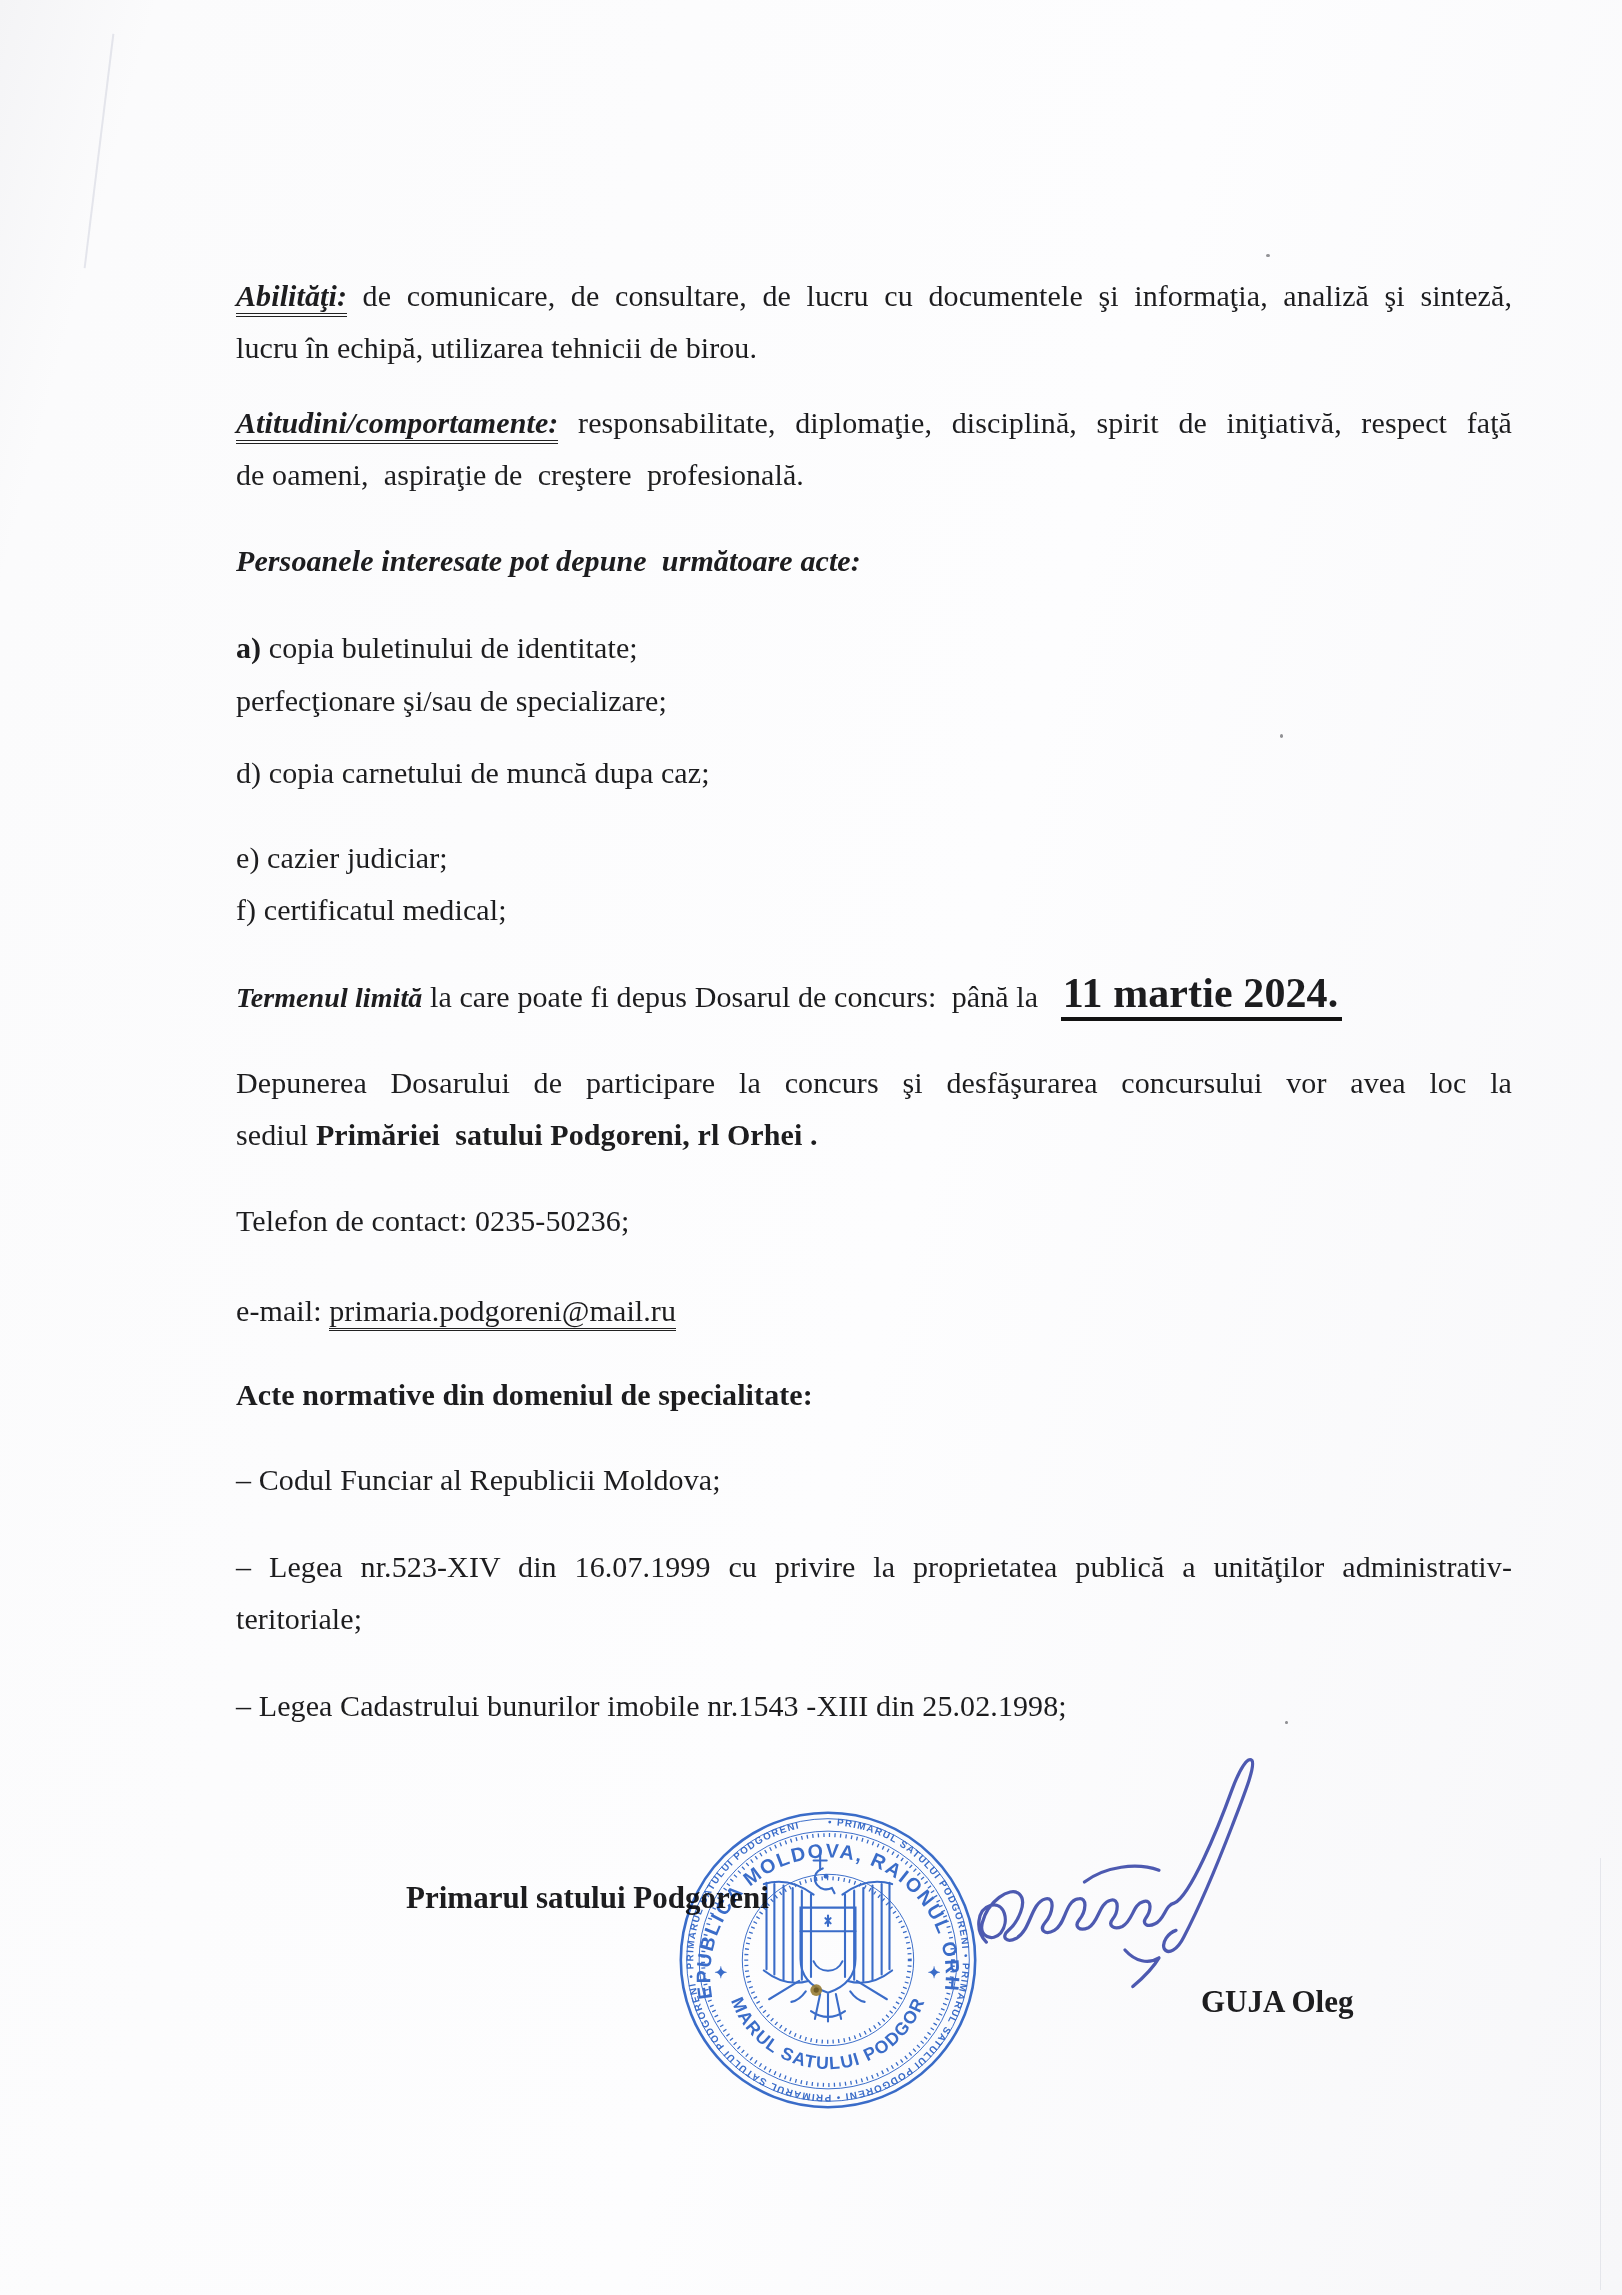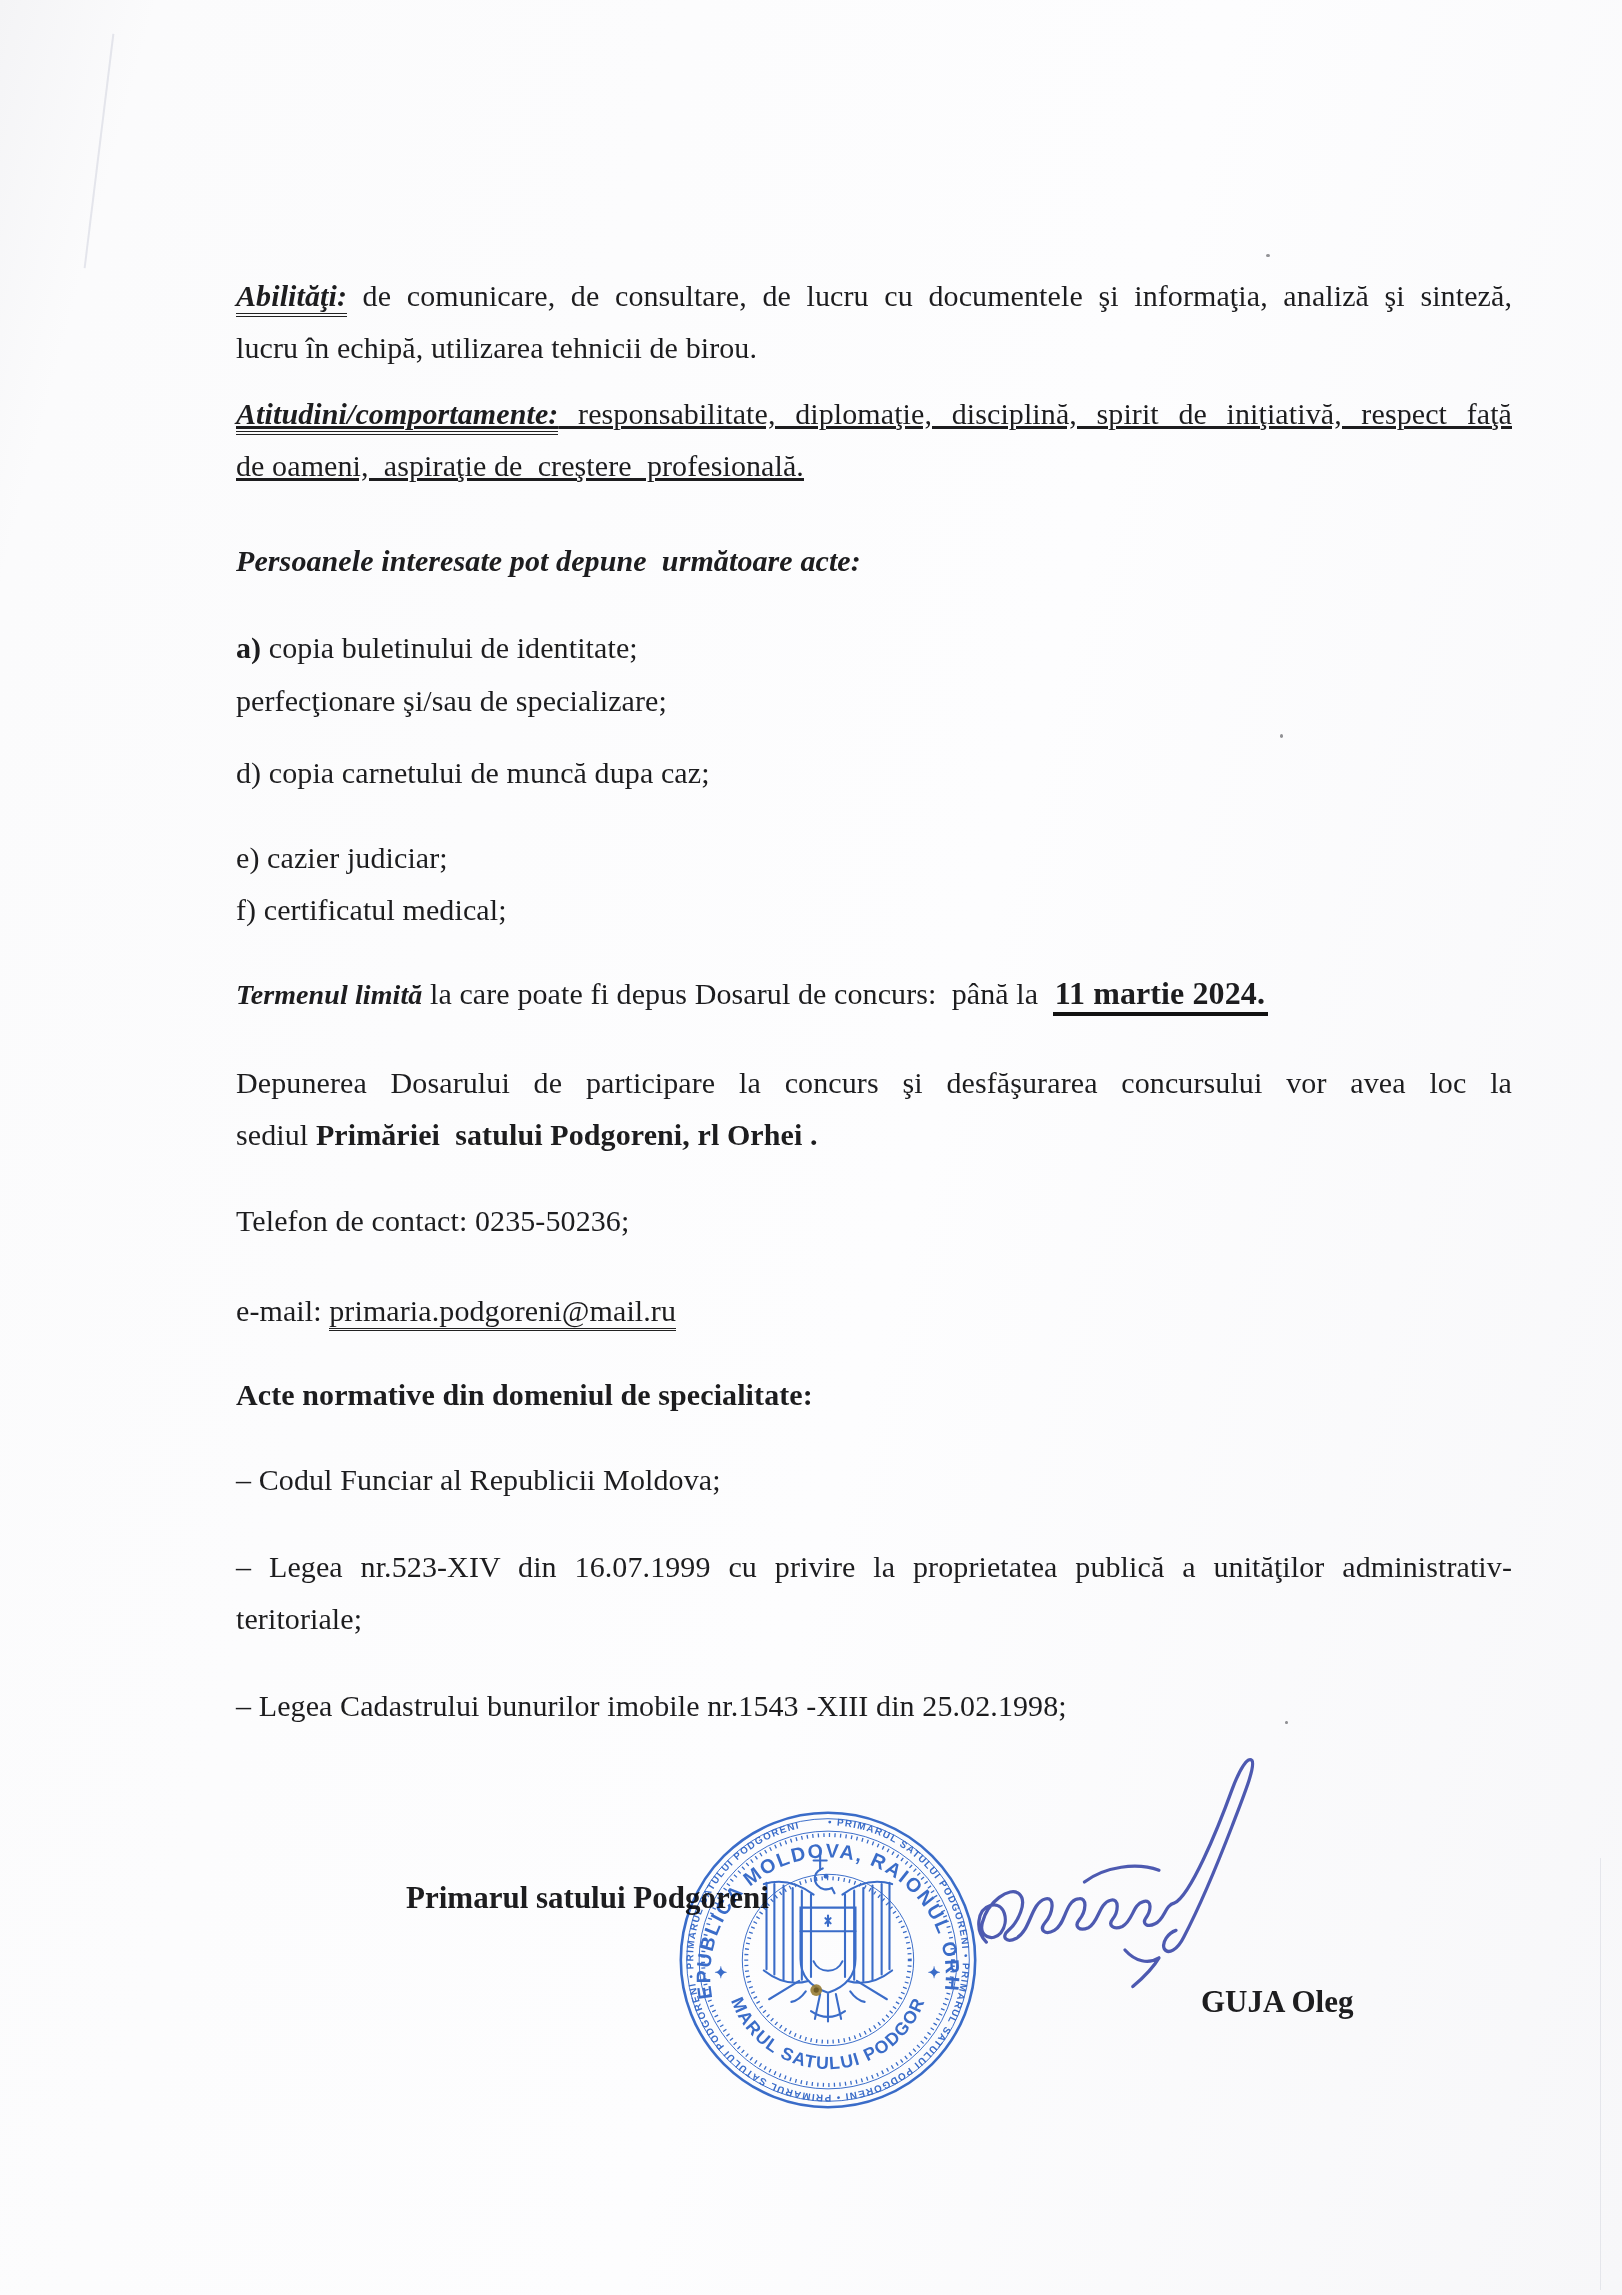--- a/index.html
+++ b/index.html
@@ -34,22 +34,22 @@
   }
   .line { text-align:left; }
   .line.just { text-align:justify; text-align-last:justify; }
   .run { }
   .s-n  { }
   .s-b  { font-weight:bold; }
   .s-bi { font-weight:bold; font-style:italic; }
   .s-lead { font-weight:bold; font-style:italic;
             border-bottom:4.6px double #222; padding-bottom:0.7px; }
   .s-term { font-weight:bold; font-style:italic; font-size:28px; }
-  .s-deadline { font-weight:bold; font-size:32px;
-                border-bottom:4.6px solid #121212; padding:0 3.3px 1.3px 1.3px; }
+  .s-deadline { font-weight:bold; font-size:42px;
+                border-bottom:4.6px solid #121212; padding:0 3.3px 1.3px 1.3px;margin-left:8px; }
   .s-link { border-bottom:3.9px double #222; padding-bottom:0.7px; }
 
   
   .sig-title, .sig-name {
     position:absolute; font-size:31px; font-weight:bold; line-height:52px;
     white-space:nowrap;
   }
   .sig-title { left:406px; top:1872px; }
   .sig-name  { left:1201px; top:1976px; }
 
@@ -71,21 +71,21 @@
   <div class="scan-edge-right"></div>
   <div class="speck s1"></div>
   <div class="speck s2"></div>
   <div class="speck s3"></div>
 
   <div class="text-layer">
       <div class="para" style="top: 270px;">
         <div class="line just"><span class="run s-lead">Abilităţi:</span><span class="run s-n"> de comunicare, de consultare, de lucru cu documentele şi informaţia, analiză şi sinteză,</span></div>
         <div class="line"><span class="run s-n">lucru în echipă, utilizarea tehnicii de birou.</span></div>
       </div>
-      <div class="para" style="top: 388px; text-decoration: underline;">
+      <div class="para" style="top: 397px;">
         <div class="line just"><span class="run s-lead">Atitudini/comportamente:</span><span class="run s-n"> responsabilitate, diplomaţie, disciplină, spirit de iniţiativă, respect faţă</span></div>
         <div class="line"><span class="run s-n">de oameni,&nbsp; aspiraţie de&nbsp; creştere&nbsp; profesională.</span></div>
       </div>
       <div class="para" style="top: 535px;">
         <div class="line"><span class="run s-bi">Persoanele interesate pot depune&nbsp; următoare acte:</span></div>
       </div>
       <div class="para" style="top: 622px;">
         <div class="line"><span class="run s-b">a)</span><span class="run s-n"> copia buletinului de identitate;</span></div>
       </div>
       <div class="para" style="top: 675px;">

